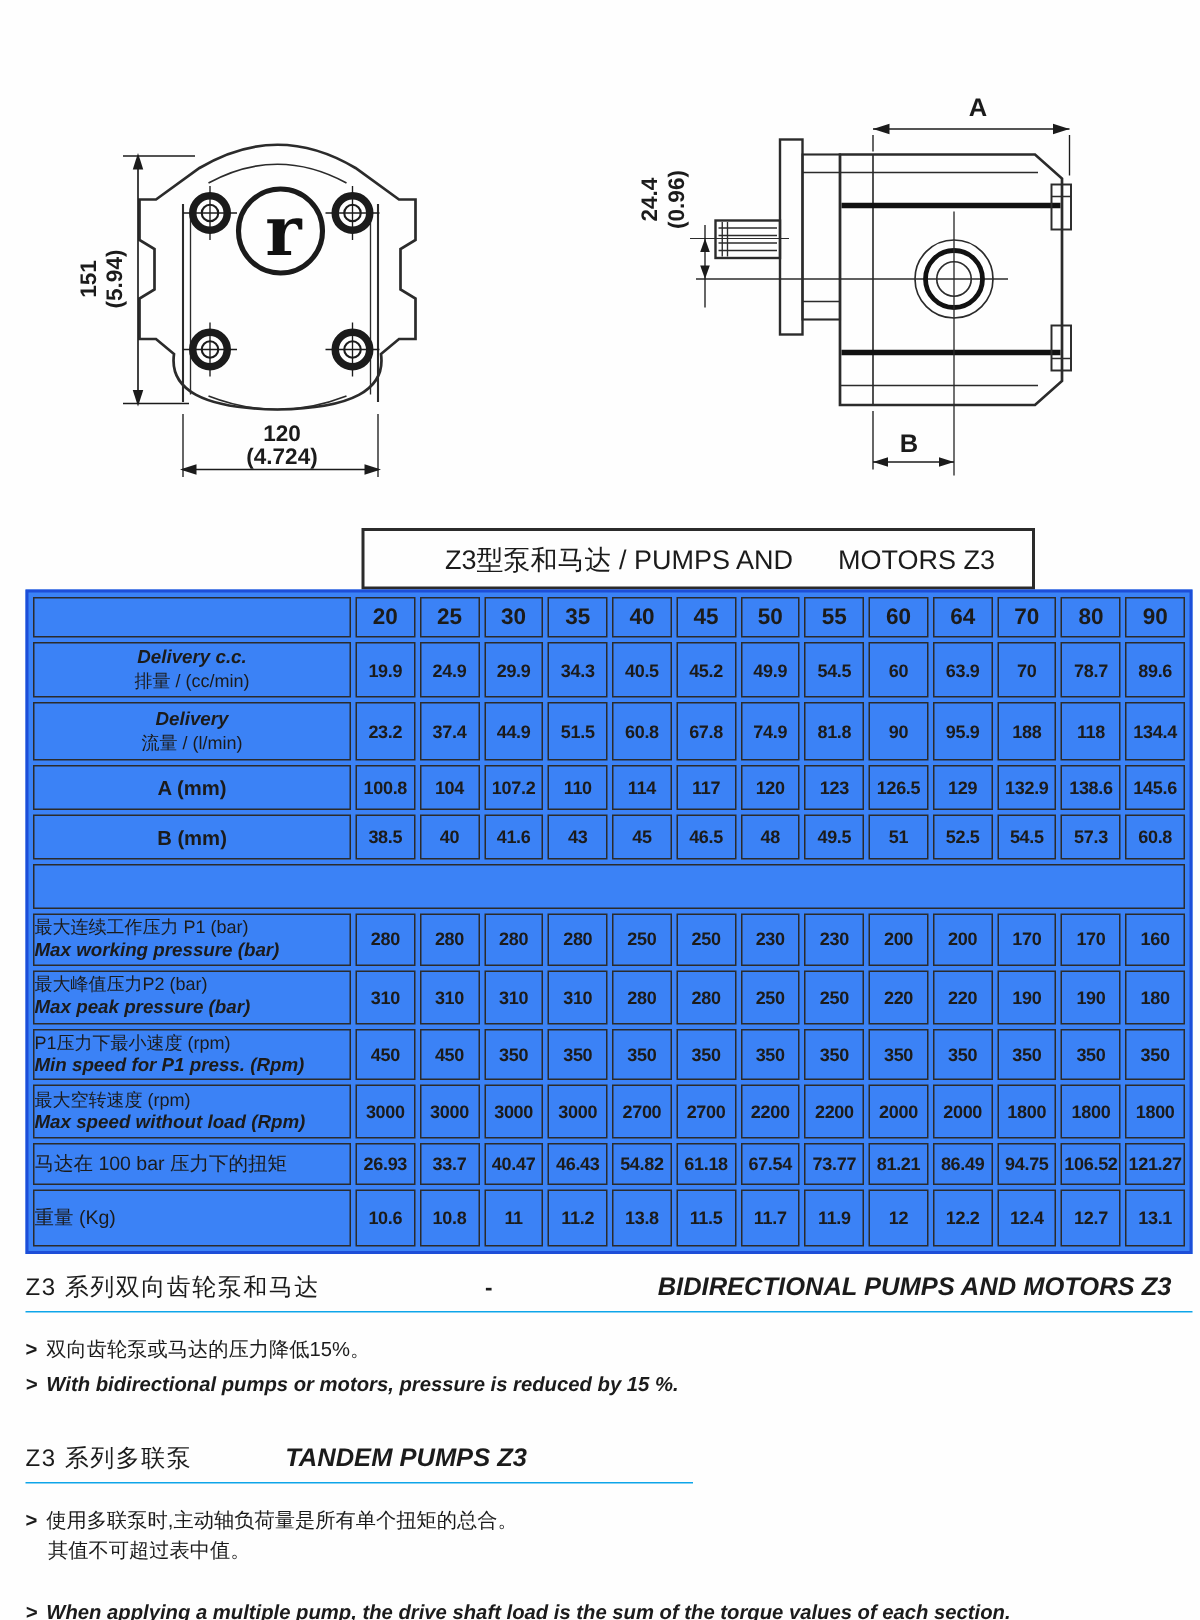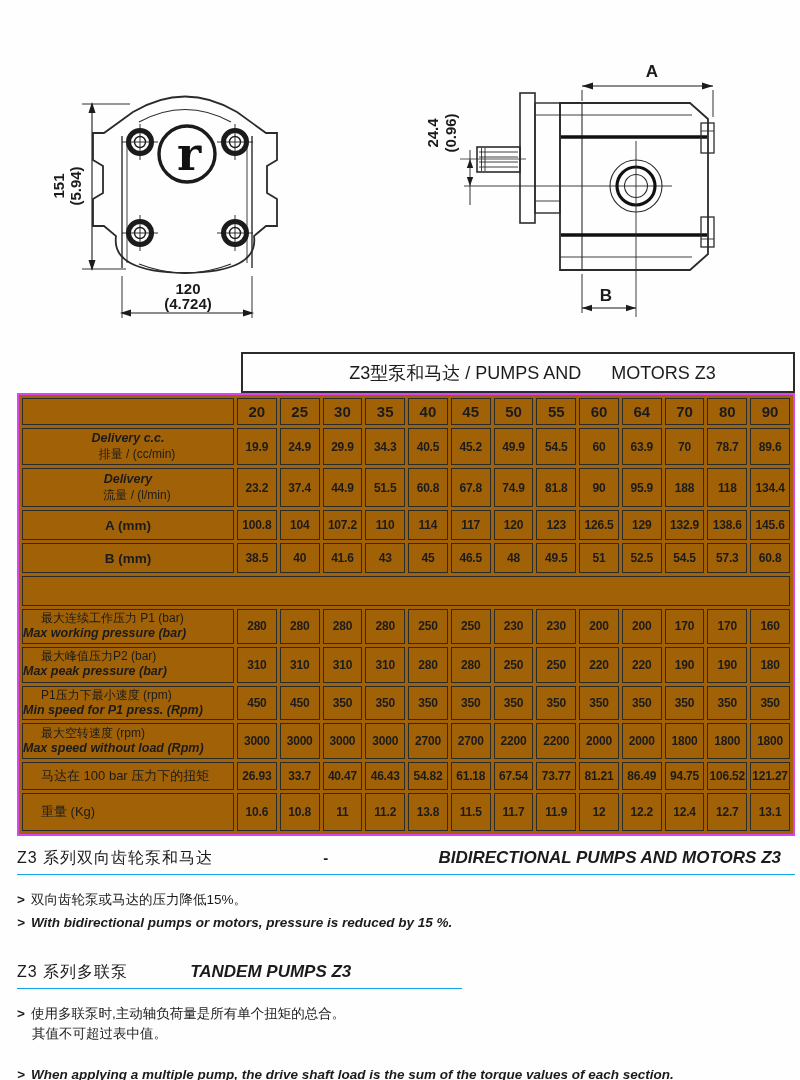--- a/index.html
+++ b/index.html
@@ -11,37 +11,37 @@
   .doc-title{position:absolute;left:16px;top:8px;}
   .title-zh{font-size:17px;letter-spacing:1px;}
   .title-en{font-size:19px;font-weight:bold;font-style:italic;letter-spacing:0;margin-top:1px;}
   
   svg.front-view{position:absolute;left:30px;top:66px;}
   svg.side-view{position:absolute;left:420px;top:55px;}
   svg text.dim{font-family:"Liberation Sans",sans-serif;font-weight:bold;fill:#1b1b1b;}
   
   .table-wrap{position:absolute;left:17px;top:352px;width:778px;}
   .table-title{
-    box-sizing:border-box;margin-left:224px;width:554px;height:41px;
+    box-sizing:border-box;margin-left:224px;width:449px;height:41px;
     border:2px solid #2b2b2b;display:flex;align-items:center;justify-content:center;
     font-size:18px;white-space:pre;padding-left:29px;
   }
   table.spec{
-    border-collapse:separate;border-spacing:3px;border:2px solid #d946ef;
-    width:778px;table-layout:fixed;box-sizing:border-box;background:#a16207;
+    border-collapse:separate;border-spacing:3px;border:2px solid #1d4ed8;
+    width:778px;table-layout:fixed;box-sizing:border-box;background:#3b82f6;
   }
   table.spec td{
     border:1.2px solid #2b2b2b;text-align:center;vertical-align:middle;
     padding:1px 0;overflow:hidden;
   }
   td.num-head{font-weight:bold;font-size:15px;}
   td.val{font-weight:bold;font-size:12px;letter-spacing:-0.2px;}
   td.label-cell{padding:1px 6px;}
   td.label-cell.align-left{text-align:left;}
-  .lbl-zh{font-size:12px;line-height:1.25;margin-left:18px;}
+  .lbl-zh{font-size:12px;line-height:1.25;}
   .lbl-big{font-size:13px;}
   .lbl-en{font-size:12.5px;font-style:italic;font-weight:bold;line-height:1.25;}
   .lbl-single{font-size:13.5px;font-weight:bold;}
   td.spacer-cell{height:26px;}
   
   .sections{position:absolute;left:17px;top:848px;width:778px;}
   .sec-heading{
     display:flex;align-items:baseline;border-bottom:1px solid #0ea5e9;
     padding-bottom:5px;margin-bottom:15px;
   }

